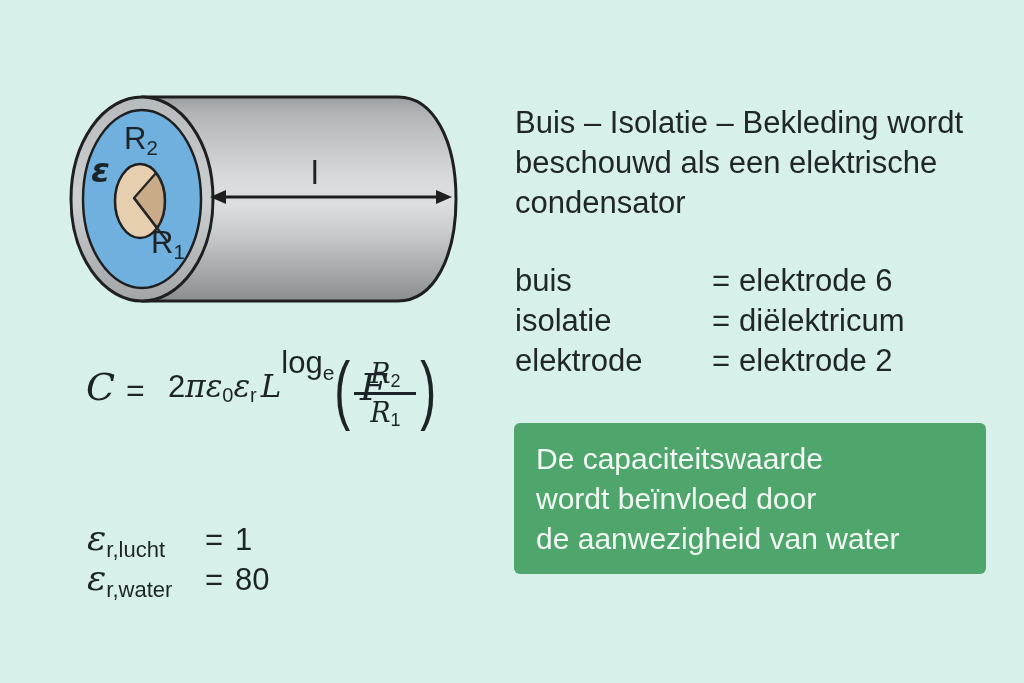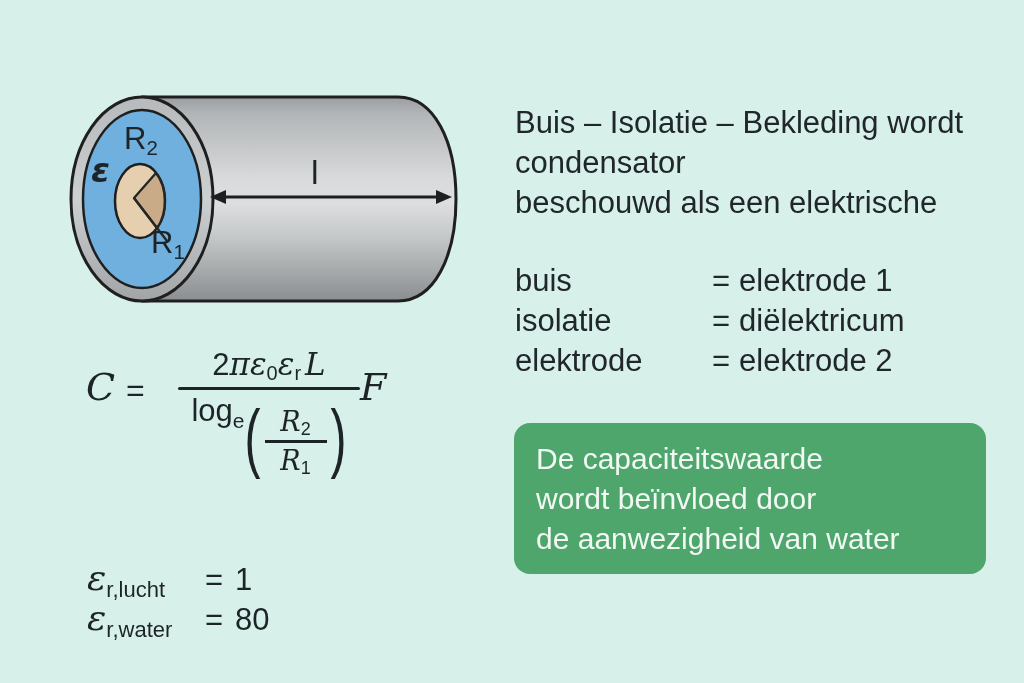--- a/index.html
+++ b/index.html
@@ -23,55 +23,55 @@
   .lbl-r2 { left: 124px; top: 123px; font-size: 31px; }
   .lbl-eps { left: 91px; top: 153px; font-size: 34px; font-style: italic; font-weight: 600; font-family: "DejaVu Sans", sans-serif; }
   .lbl-r1 { left: 151px; top: 227px; font-size: 31px; }
   .lbl-len { left: 311px; top: 155px; font-size: 34px; }
   
   .mathit { font-family: "DejaVu Serif", serif; font-style: italic; }
   .formula { position: absolute; left: 86px; top: 344px; width: 320px; height: 142px; color: #1d2428; }
   .f-C { position: absolute; left: 0px; top: 24px; font-size: 38px; line-height: 1; }
   .f-eq { position: absolute; left: 40px; top: 30px; font-size: 32px; line-height: 1; }
   .f-F { position: absolute; left: 274px; top: 24px; font-size: 38px; line-height: 1; }
-  .frac { position: absolute; left: 92px; top: 0; width: 182px; display: flex; flex-direction: column; align-items: center; }
+  .frac { position: absolute; left: 82px; top: 0; width: 182px; display: flex; flex-direction: row; align-items: center; }
   .num { font-size: 31px; line-height: 40px; white-space: nowrap; }
   .num .n-coeff, .num sub { font-family: "Liberation Sans", sans-serif; }
   .num sub { font-size: 20px; line-height: 0; vertical-align: -0.24em; }
   .num .fL { margin-left: 4px; }
   .fbar { align-self: stretch; height: 3px; background: #1d2428; border-radius: 2px; margin: 2px 0; }
   .den { display: flex; align-items: flex-start; margin-top: 2px; }
   .dlog { font-size: 31px; line-height: 34px; }
   .dlog sub { font-size: 21px; line-height: 0; vertical-align: -0.34em; }
   .bigparen {
     display: inline-block; font-size: 48px; line-height: 52px; font-weight: 400;
     transform: translateY(18px) scaleY(1.58); transform-origin: 50% 50%;
   }
   .ifrac { display: flex; flex-direction: column; align-items: center; margin: 11px 4px 0 4px; min-width: 62px; }
   .inum, .iden { font-size: 27px; line-height: 33px; }
   .inum sub, .iden sub { font-size: 18px; line-height: 0; vertical-align: -0.22em; font-family: "Liberation Sans", sans-serif; font-style: normal; }
   .ibar { align-self: stretch; height: 2.5px; background: #1d2428; margin: 1px 0; }
   
-  .const-row { position: absolute; left: 87px; display: flex; align-items: baseline; color: #1d2428; margin-top: 40px; }
+  .const-row { position: absolute; left: 87px; display: flex; align-items: baseline; color: #1d2428; }
   .cr1 { top: 520px; }
   .cr2 { top: 560px; }
   .const-sym-block { width: 118px; font-size: 36px; line-height: 1; }
   .const-sym-block sub { font-size: 22px; line-height: 0; vertical-align: -0.3em; font-family: "Liberation Sans", sans-serif; font-style: normal; }
   .const-eq { font-size: 31px; }
   .const-val { font-size: 31px; margin-left: 12px; }
   
   .title { position: absolute; left: 515px; top: 46px; font-size: 35px; font-weight: 700; line-height: 1.1; color: #1b2226; }
   .intro { position: absolute; left: 515px; top: 103px; font-size: 31px; line-height: 40px; }
   .mapping { position: absolute; left: 515px; top: 261px; font-size: 31px; line-height: 40px; }
   .map-row { display: flex; }
   .map-term { width: 197px; }
   .map-val .eq { margin-right: 9px; }
   .note {
     position: absolute; left: 514px; top: 423px; width: 472px; height: 151px;
-    box-sizing: border-box; background: #4ea66c; border-radius: 16px;
+    box-sizing: border-box; background: #4ea66c; border-radius: 6px;
     padding: 16px 18px 0 22px; color: #f2f9f4; font-size: 30px; line-height: 40px;
   }
 </style>
 </head>
 <body>
 
 <div class="canvas">
 
   <div class="diagram">
     <svg class="cyl" width="500" height="340" viewBox="0 0 500 340">
@@ -133,28 +133,28 @@
   </div>
   <div class="const-row cr2">
     <span class="const-sym-block"><span class="mathit">ε</span><sub>r,water</sub></span>
     <span class="const-eq">=</span>
     <span class="const-val">80</span>
   </div>
 
 
   <div class="intro">
     <div>Buis – Isolatie – Bekleding wordt</div>
+    <div>beschouwd als een elektrische</div>
     <div>condensator</div>
-    <div>beschouwd als een elektrische</div>
   </div>
 
   <div class="mapping">
     <div class="map-row">
       <span class="map-term">buis</span>
-      <span class="map-val"><span class="eq">=</span><span>elektrode 1</span></span>
+      <span class="map-val"><span class="eq">=</span><span>elektrode 6</span></span>
     </div>
     <div class="map-row">
       <span class="map-term">isolatie</span>
       <span class="map-val"><span class="eq">=</span><span>diëlektricum</span></span>
     </div>
     <div class="map-row">
       <span class="map-term">elektrode</span>
       <span class="map-val"><span class="eq">=</span><span>elektrode 2</span></span>
     </div>
   </div>

